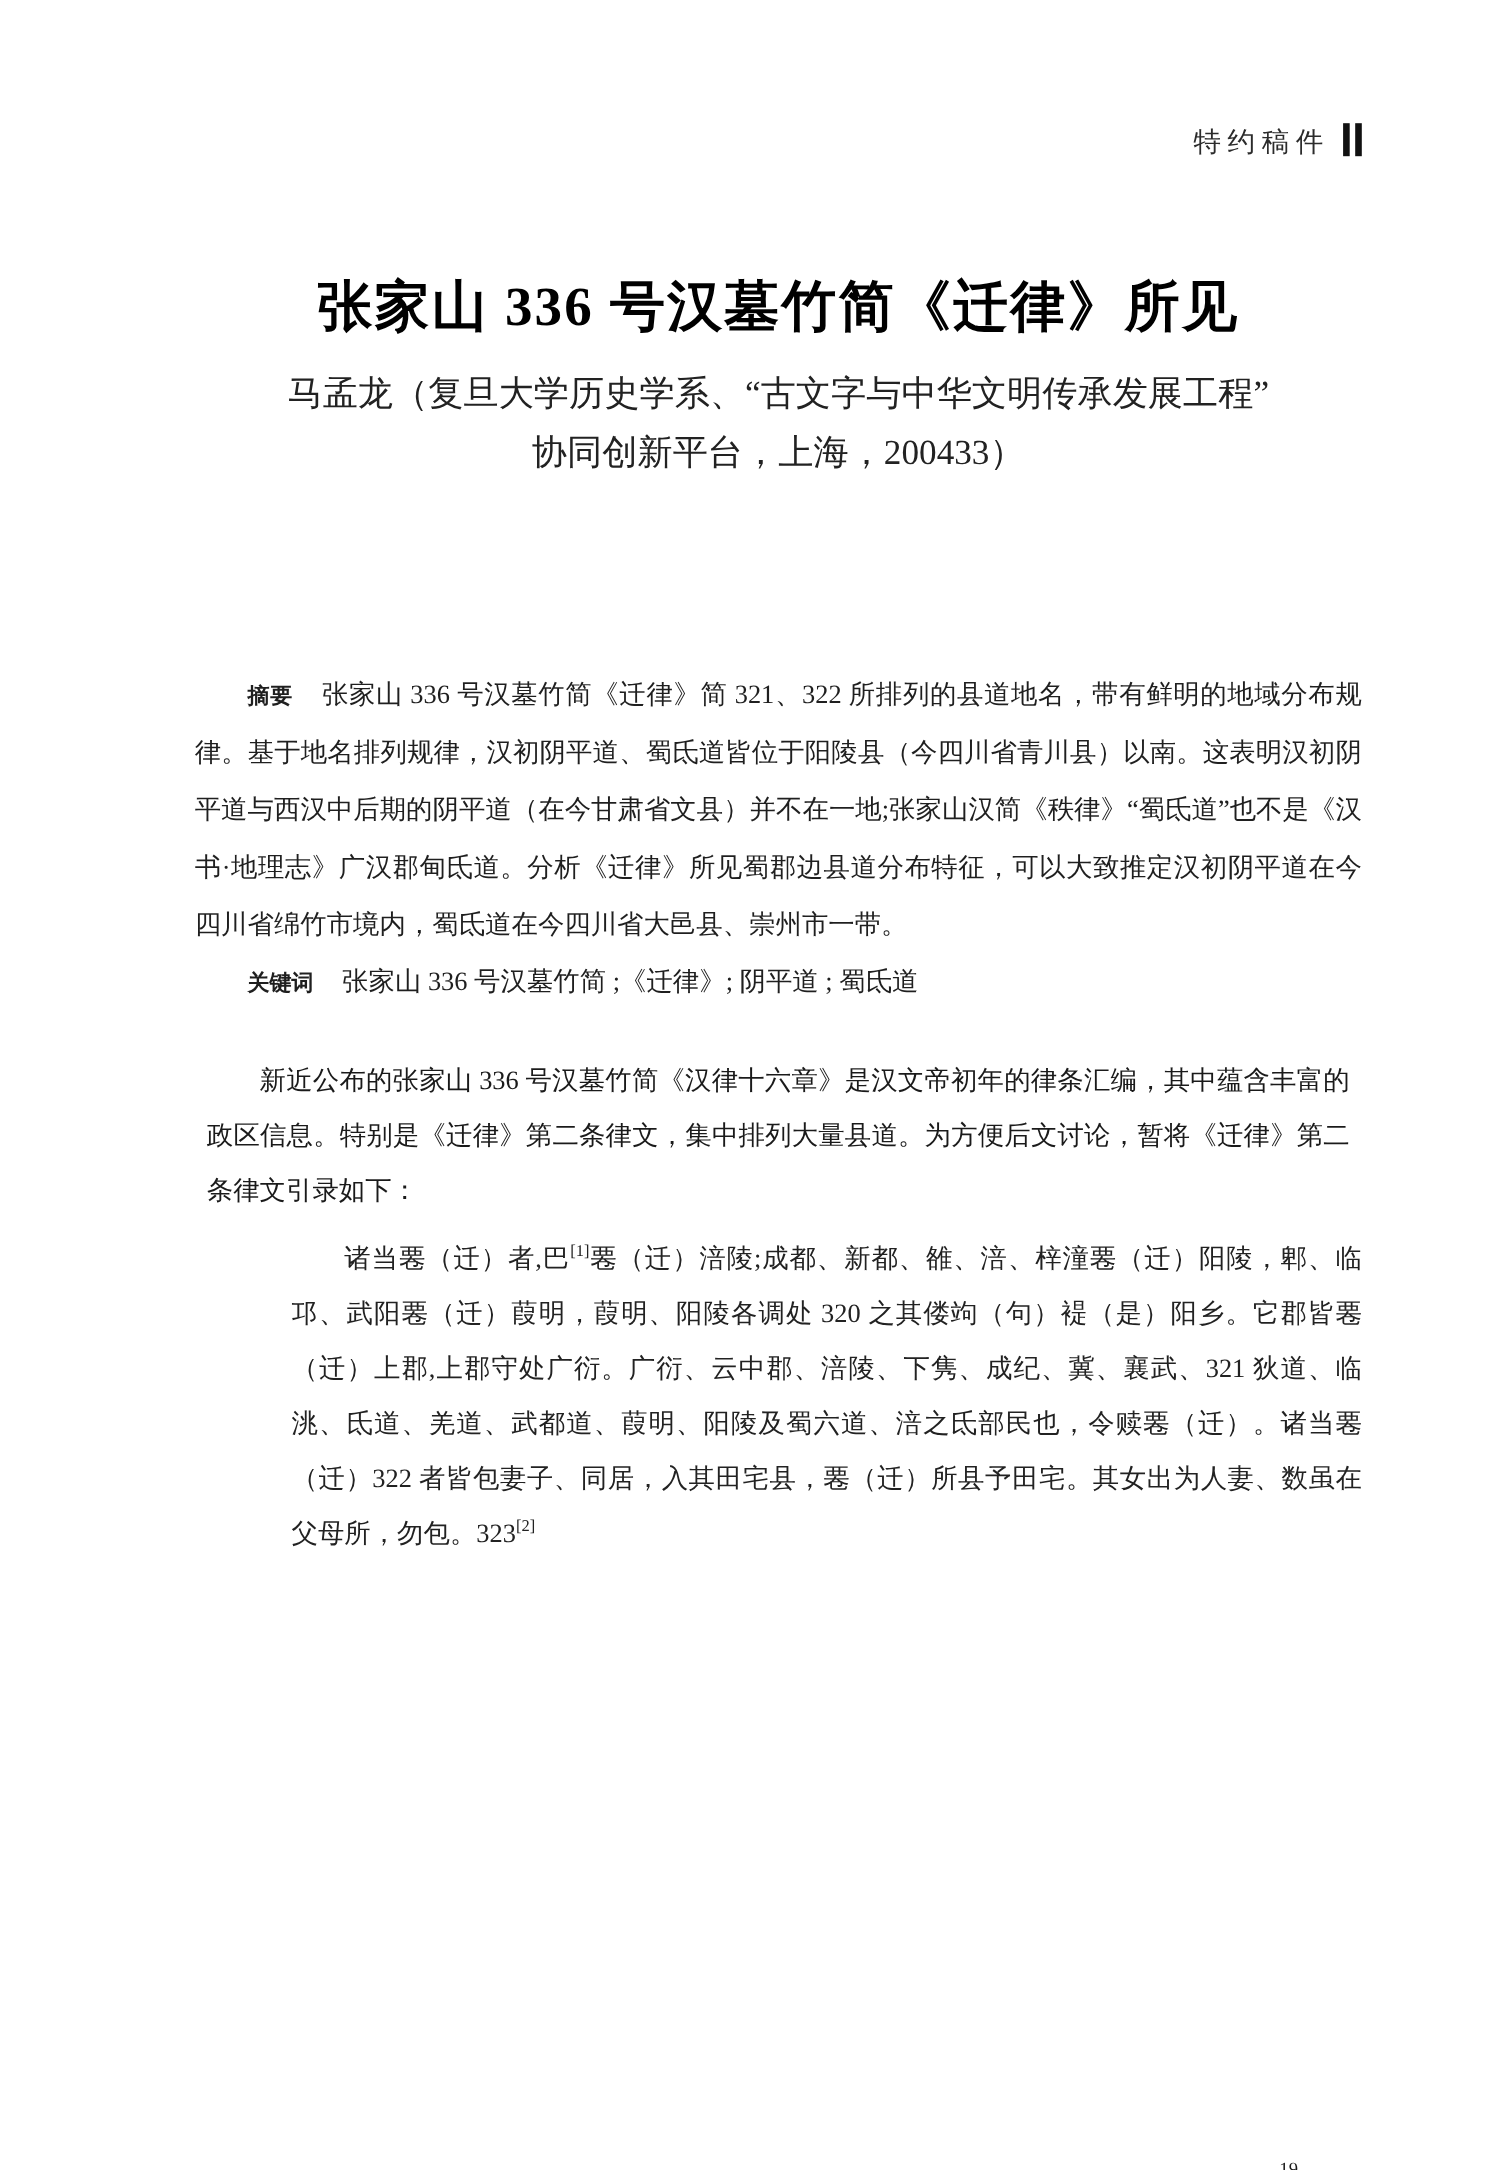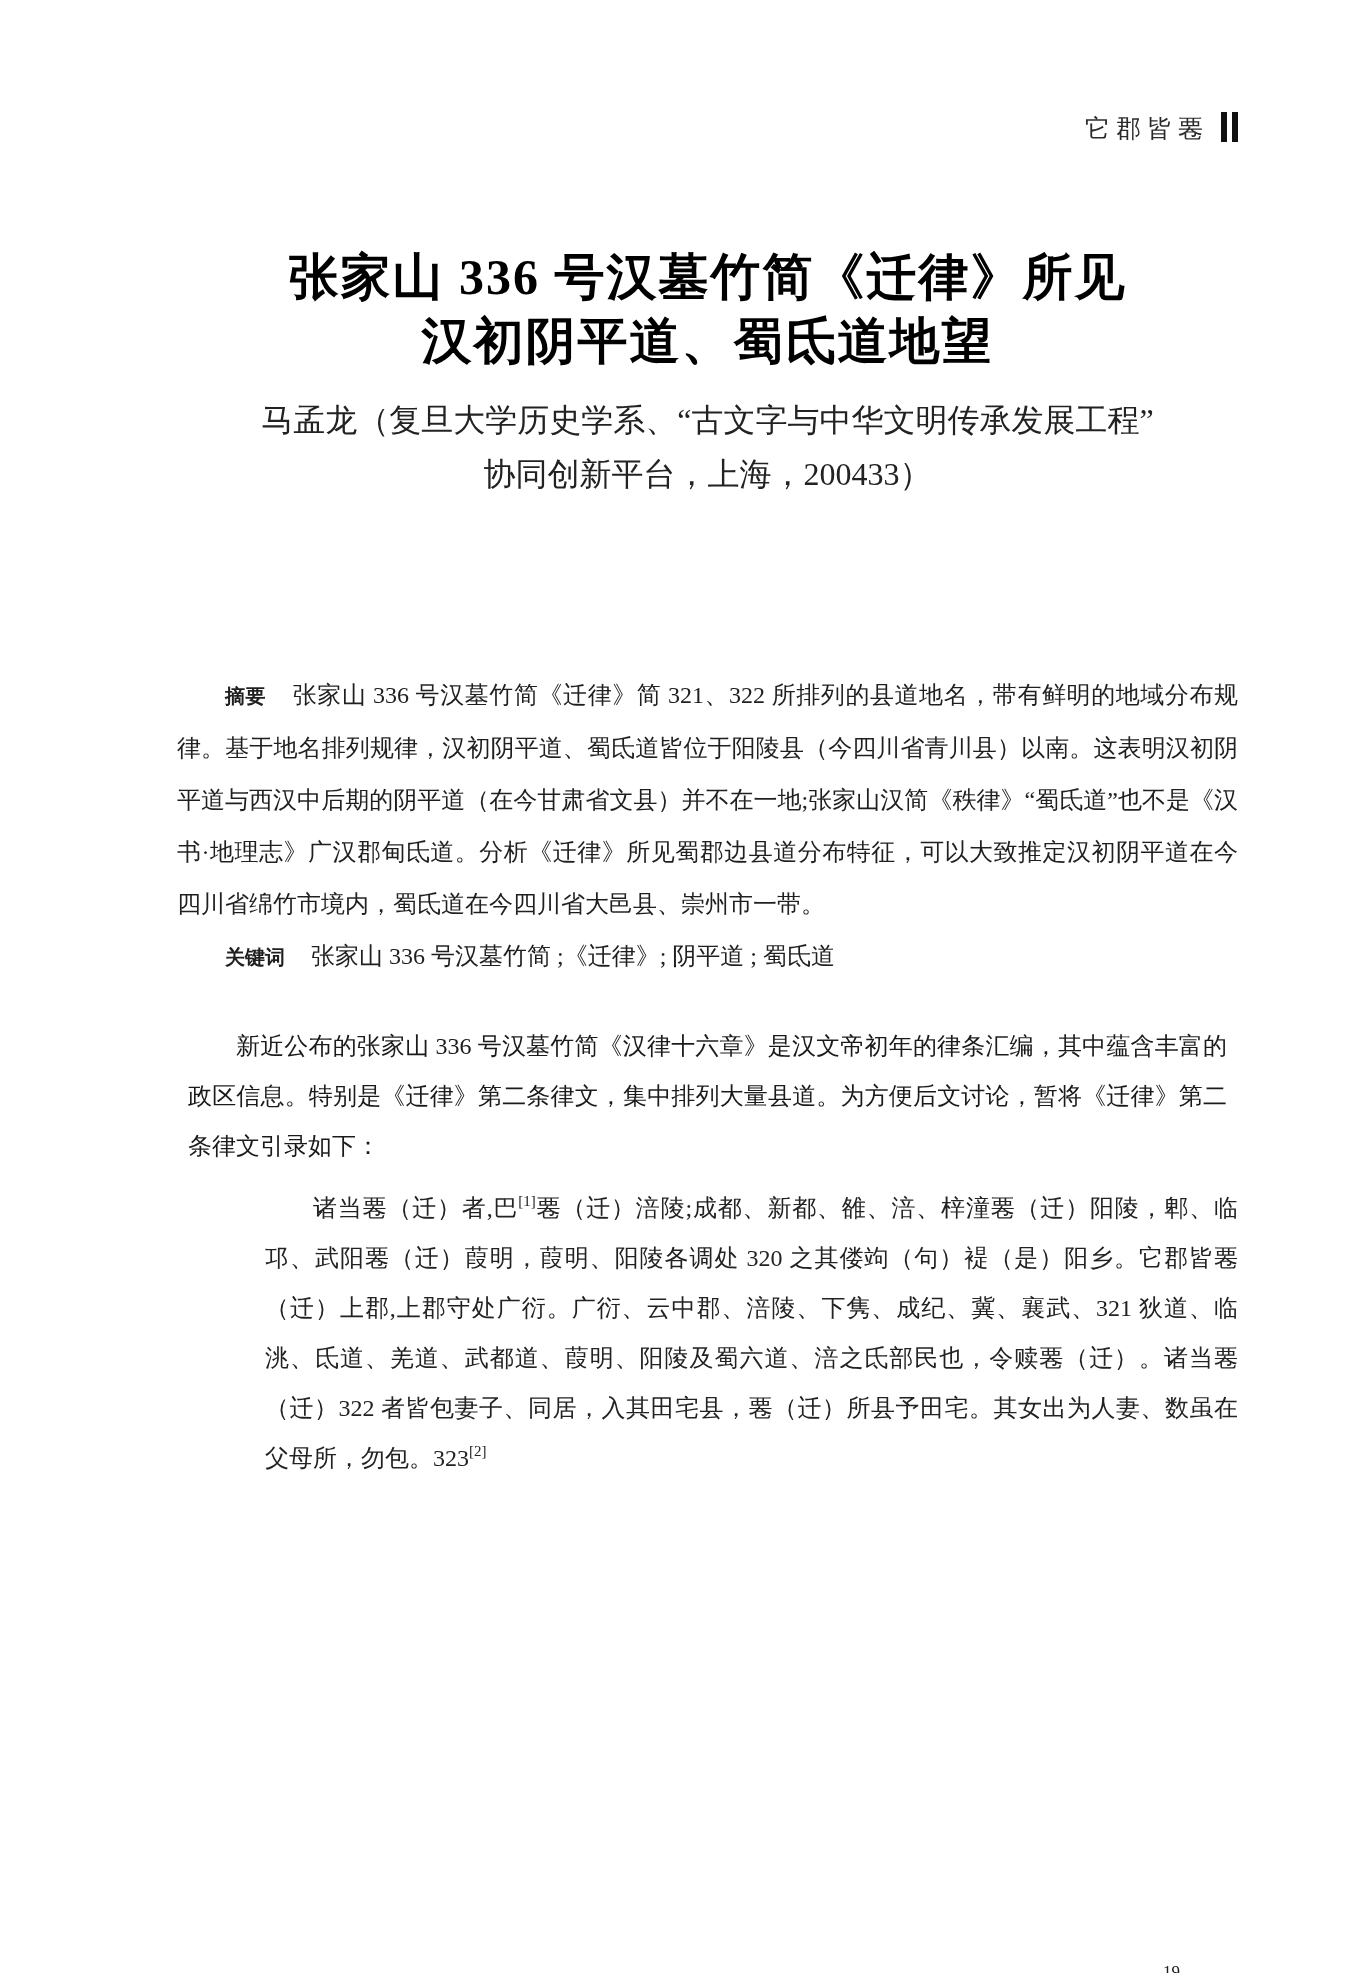--- a/index.html
+++ b/index.html
@@ -109,26 +109,25 @@
     font-size: 17px;
     color: #1a1a1a;
   }
 </style>
 </head>
 <body>
 
 <div class="page">
 
   <div class="header">
-    <span>它郡皆䙴</span><span class="dbar"><i></i><i></i></span>
+    <span>特约稿件</span><span class="dbar"><i></i><i></i></span>
   </div>
 
   <h1 class="title">
     <span class="title-line">张家山 336 号汉墓竹简《迁律》所见</span>
-    <span class="title-line">汉初阴平道、蜀氐道地望</span>
   </h1>
 
   <div class="author kaiti">
     <div>马孟龙（复旦大学历史学系、“古文字与中华文明传承发展工程”</div>
     <div>协同创新平台，上海，200433）</div>
   </div>
 
   <div class="abstract">
     <p class="abs-p"><span class="label hei">摘要</span><span class="gap"></span><span class="kaiti">张家山 336 号汉墓竹简《迁律》简 321、322 所排列的县道地名，带有鲜明的地域分布规律。基于地名排列规律，汉初阴平道、蜀氐道皆位于阳陵县（今四川省青川县）以南。这表明汉初阴平道与西汉中后期的阴平道（在今甘肃省文县）并不在一地;张家山汉简《秩律》“蜀氐道”也不是《汉书·地理志》广汉郡甸氐道。分析《迁律》所见蜀郡边县道分布特征，可以大致推定汉初阴平道在今四川省绵竹市境内，蜀氐道在今四川省大邑县、崇州市一带。</span></p>
     <p class="abs-p"><span class="label hei">关键词</span><span class="gap"></span><span class="kaiti">张家山 336 号汉墓竹简 ;《迁律》; 阴平道 ; 蜀氐道</span></p>

